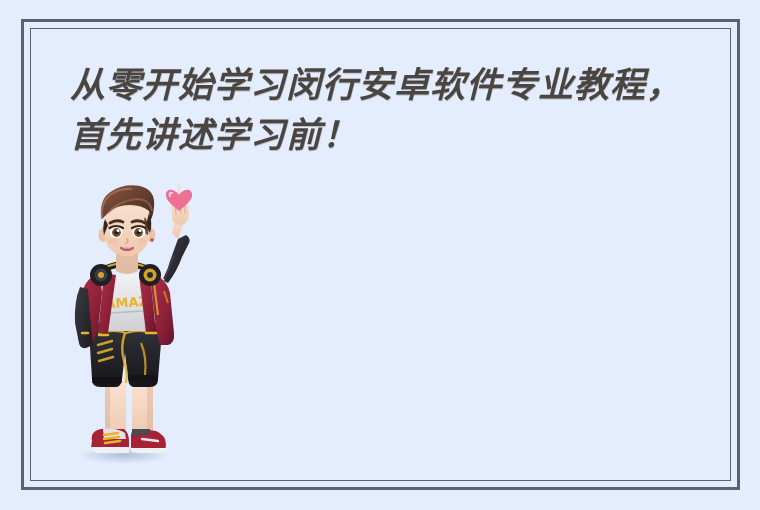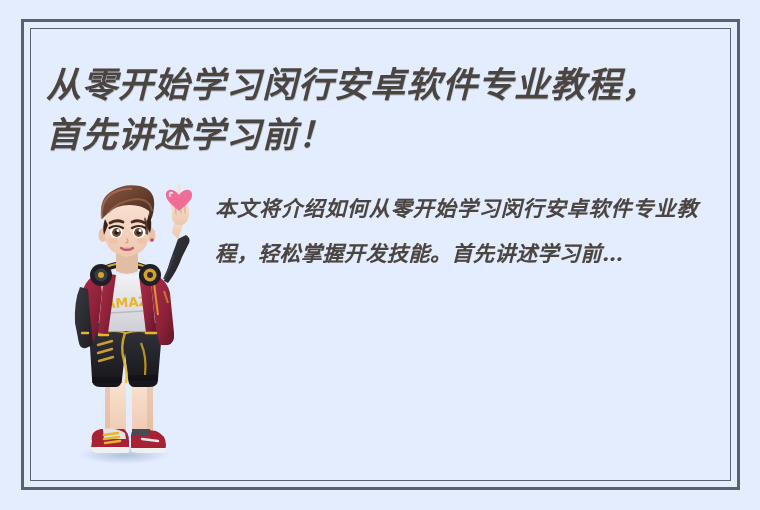--- a/index.html
+++ b/index.html
@@ -55,20 +55,21 @@
     line-height: 50px;
     font-weight: 600;
     font-style: italic;
     letter-spacing: 1px;
     font-family: "DejaVu Serif", "Liberation Serif", serif;
     text-shadow: 0.5px 0.5px 0 rgba(74,69,64,0.28);
   }
   .title-line {
     display: block;
     white-space: nowrap;
+    margin-left: 24px;
   }
 
   
   .body-row {
     position: absolute;
     left: 46px;
     top: 178px;
     width: 660px;
     height: 300px;
   }
@@ -264,16 +265,15 @@
           <path d="M81 56 Q83 59 80 60" stroke="#d8a78c" stroke-width="1.6" fill="none" stroke-linecap="round"></path>
           <path d="M75 65 Q81 69 87 65" stroke="#c4566c" stroke-width="2.2" fill="none" stroke-linecap="round"></path>
           <path d="M76 65 Q81 67 86 65 Q81 64 76 65 Z" fill="#e08a9c"></path>
 
           <ellipse cx="67" cy="58" rx="4.5" ry="2.8" fill="#f0a896" opacity="0.35"></ellipse>
           <ellipse cx="96" cy="58" rx="4.5" ry="2.8" fill="#f0a896" opacity="0.35"></ellipse>
         </g>
       </svg>
     </div>
 
-    <div class="excerpt">本文将介绍如何从零开始学习闵行安卓软件专业教程，轻松掌握开发技能。首先讲述学习前…</div>
 
   </div>
 </div>
 
 </body></html>

